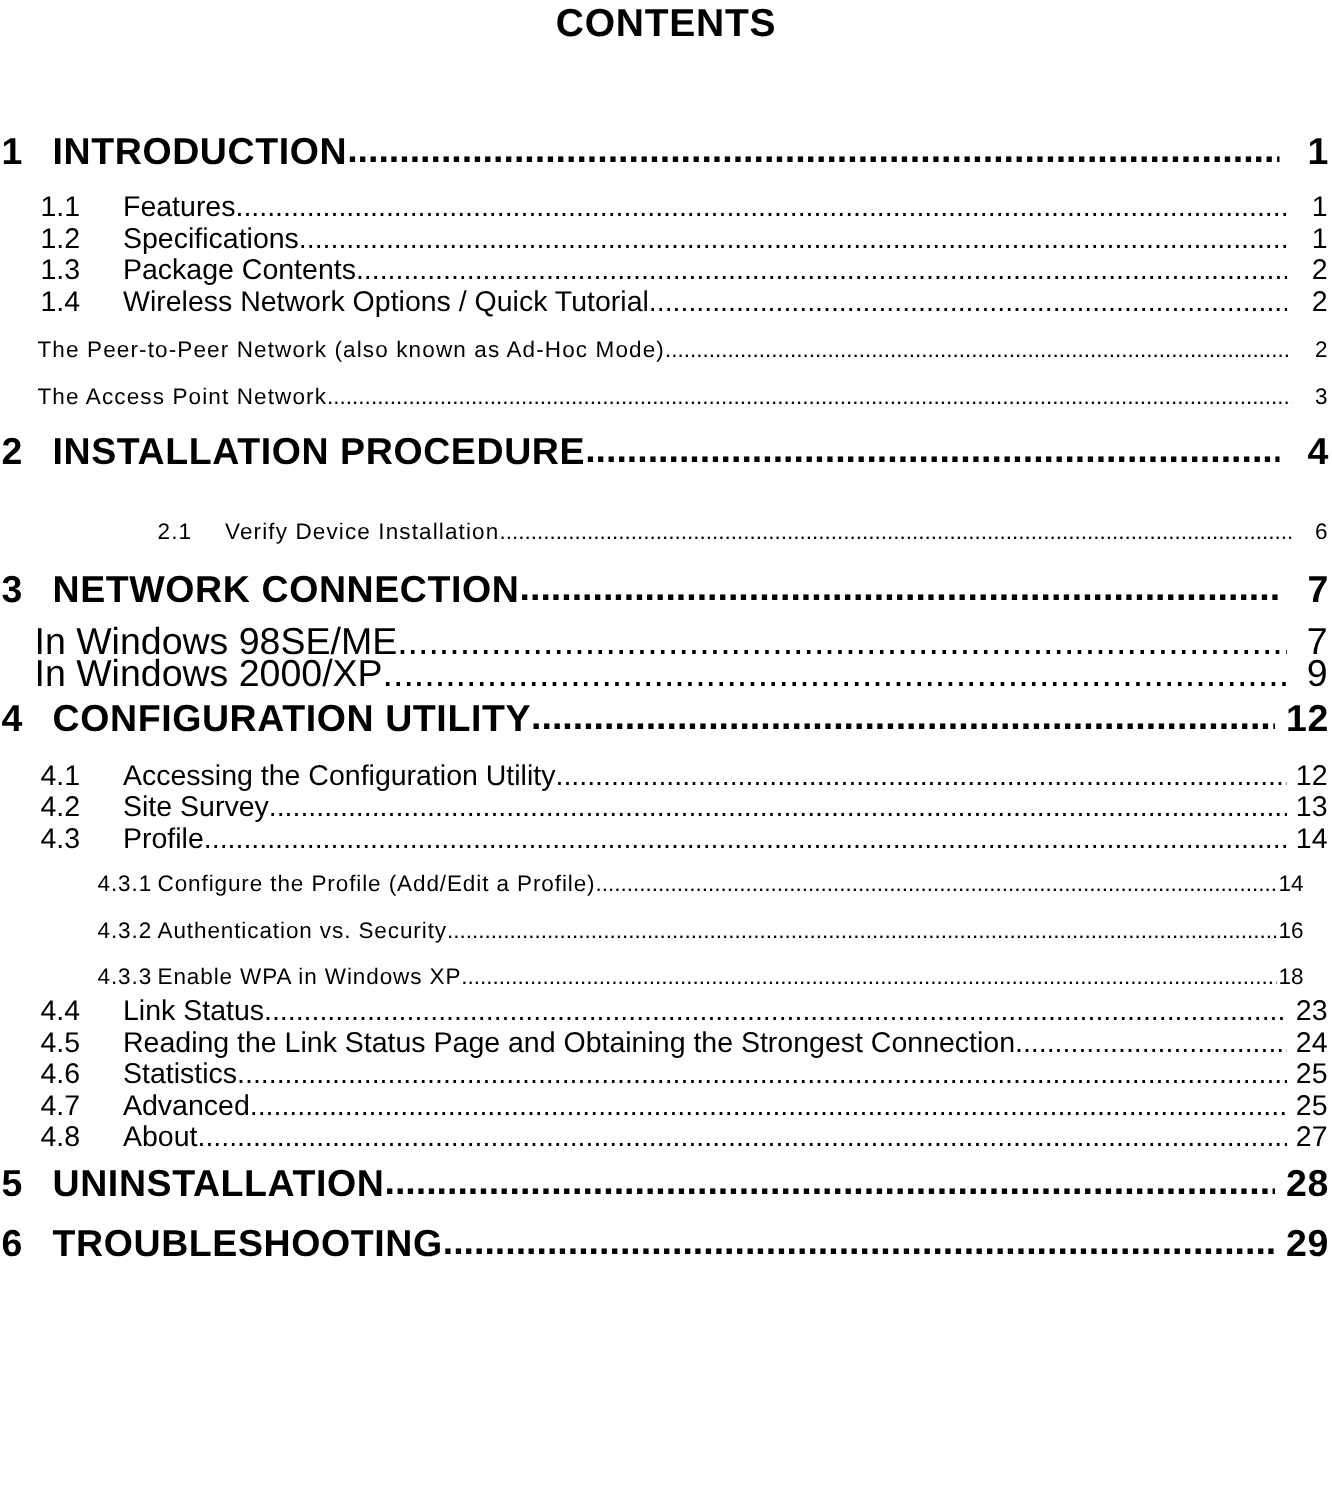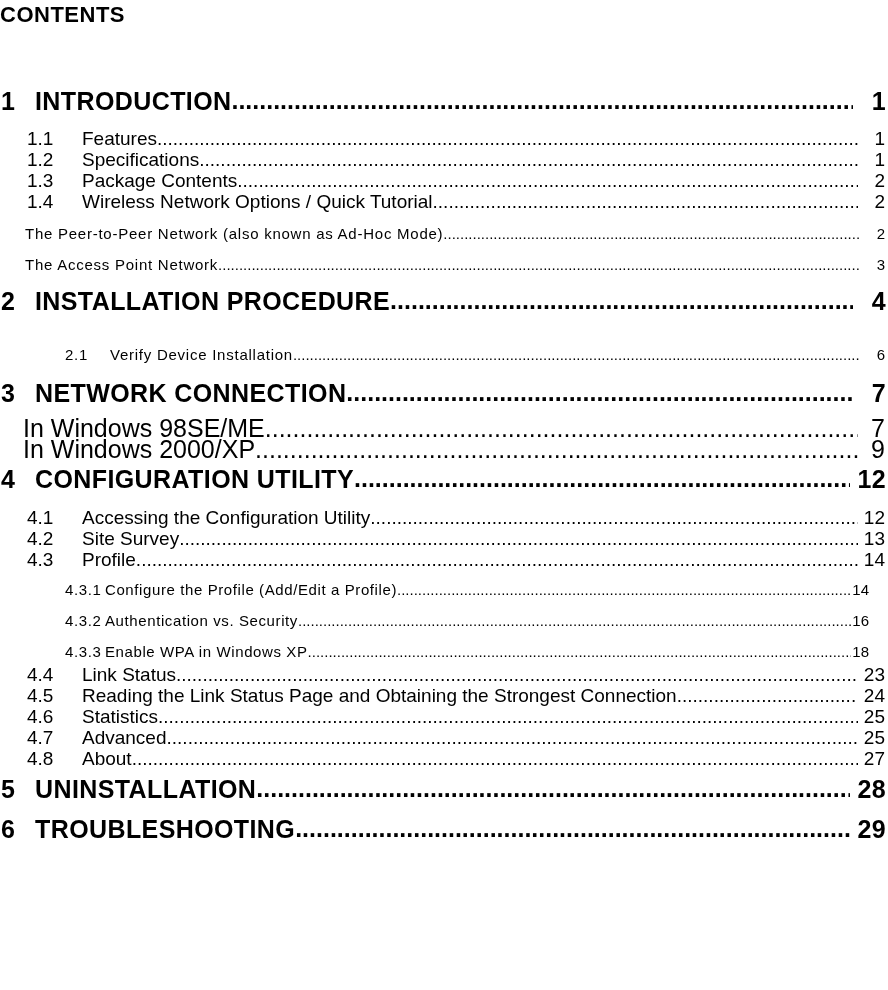--- a/index.html
+++ b/index.html
@@ -19,22 +19,22 @@
 
   .page {
     width: 888px;
     height: 990px;
     position: relative;
     box-sizing: border-box;
   }
 
   
   .doc-title {
-    text-align: left;
-    font-size: 22px;
+    text-align: center;
+    font-size: 26px;
     font-weight: bold;
     letter-spacing: 0.5px;
     line-height: 30px;
     margin: 0;
     padding-top: 0px;
     height: 34px;
   }
 
   
   .toc-list {
@@ -147,20 +147,21 @@
   .lvl3num {
     font-size: 15px;
     font-weight: normal;
     line-height: 17px;
     letter-spacing: 0.75px;
     padding-left: 65px;
     padding-right: 3px;
   }
   .lvl3num .toc-num {
     width: 45px;
+    margin-left: 40px;
   }
   .lvl3num .toc-dots {
     letter-spacing: 0px;
   }
   .lvl3num .toc-page {
     min-width: 18px;
     padding-left: 6px;
     letter-spacing: 0px;
   }
 

